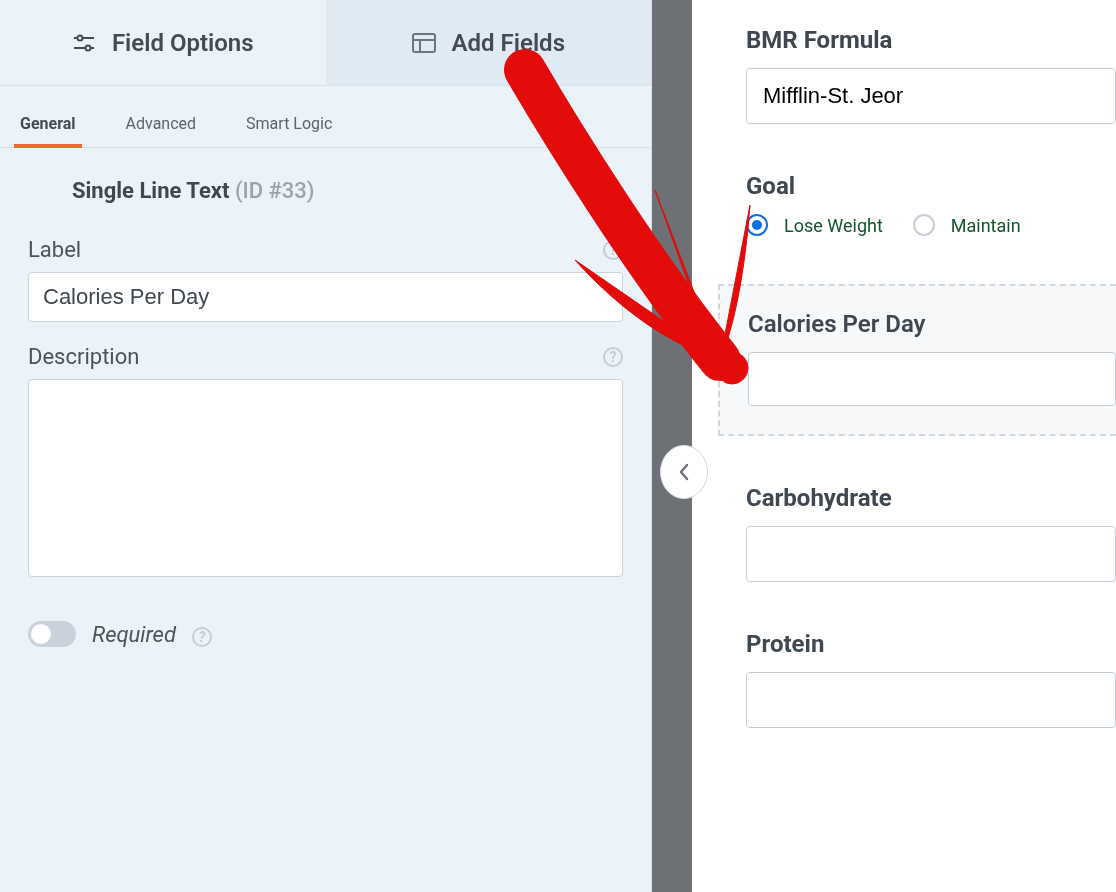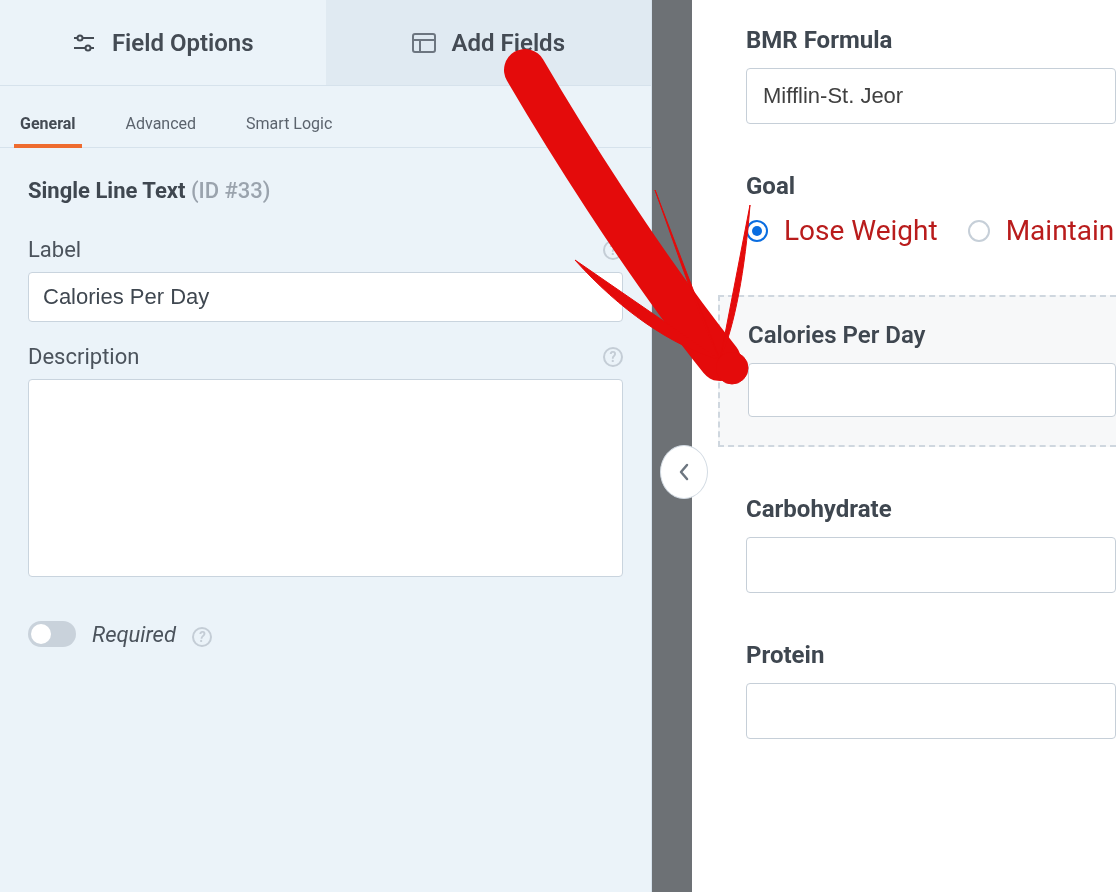--- a/index.html
+++ b/index.html
@@ -75,20 +75,21 @@
     background: #ee6b2f;
   }
   
   .field-heading {
     padding: 30px 28px 12px 28px;
     font-size: 22px;
   }
   .field-heading .ftype {
     font-weight: 700;
     color: #3f4750;
+    margin-left: 44px;
   }
   .field-heading .fid {
     color: #9aa3ad;
     font-weight: 500;
   }
   
   .settings {
     padding: 0 28px;
   }
   .setting {
@@ -195,36 +196,36 @@
     margin-bottom: 14px;
   }
   .pv-input, .pv-select {
     width: 100%;
     height: 56px;
     border: 1px solid #c6cfd8;
     border-radius: 4px;
     background: #fff;
     font-size: 22px;
     padding: 0 16px;
-    color: #404040;
+    color: #000000;
   }
   .pv-group {
     margin-bottom: 48px;
   }
   .radio-row {
     display: flex;
     align-items: center;
     gap: 30px;
   }
   .radio {
     display: flex;
     align-items: center;
     gap: 16px;
-    font-size: 28px;
-    color: #b91c1c;
+    font-size: 18px;
+    color: #14532d;
   }
   .radio-dot {
     width: 22px; height: 22px;
     border-radius: 50%;
     border: 2px solid #c6cfd8;
     position: relative;
     background: #fff;
   }
   .radio-dot.selected {
     border-color: #0a6de0;

